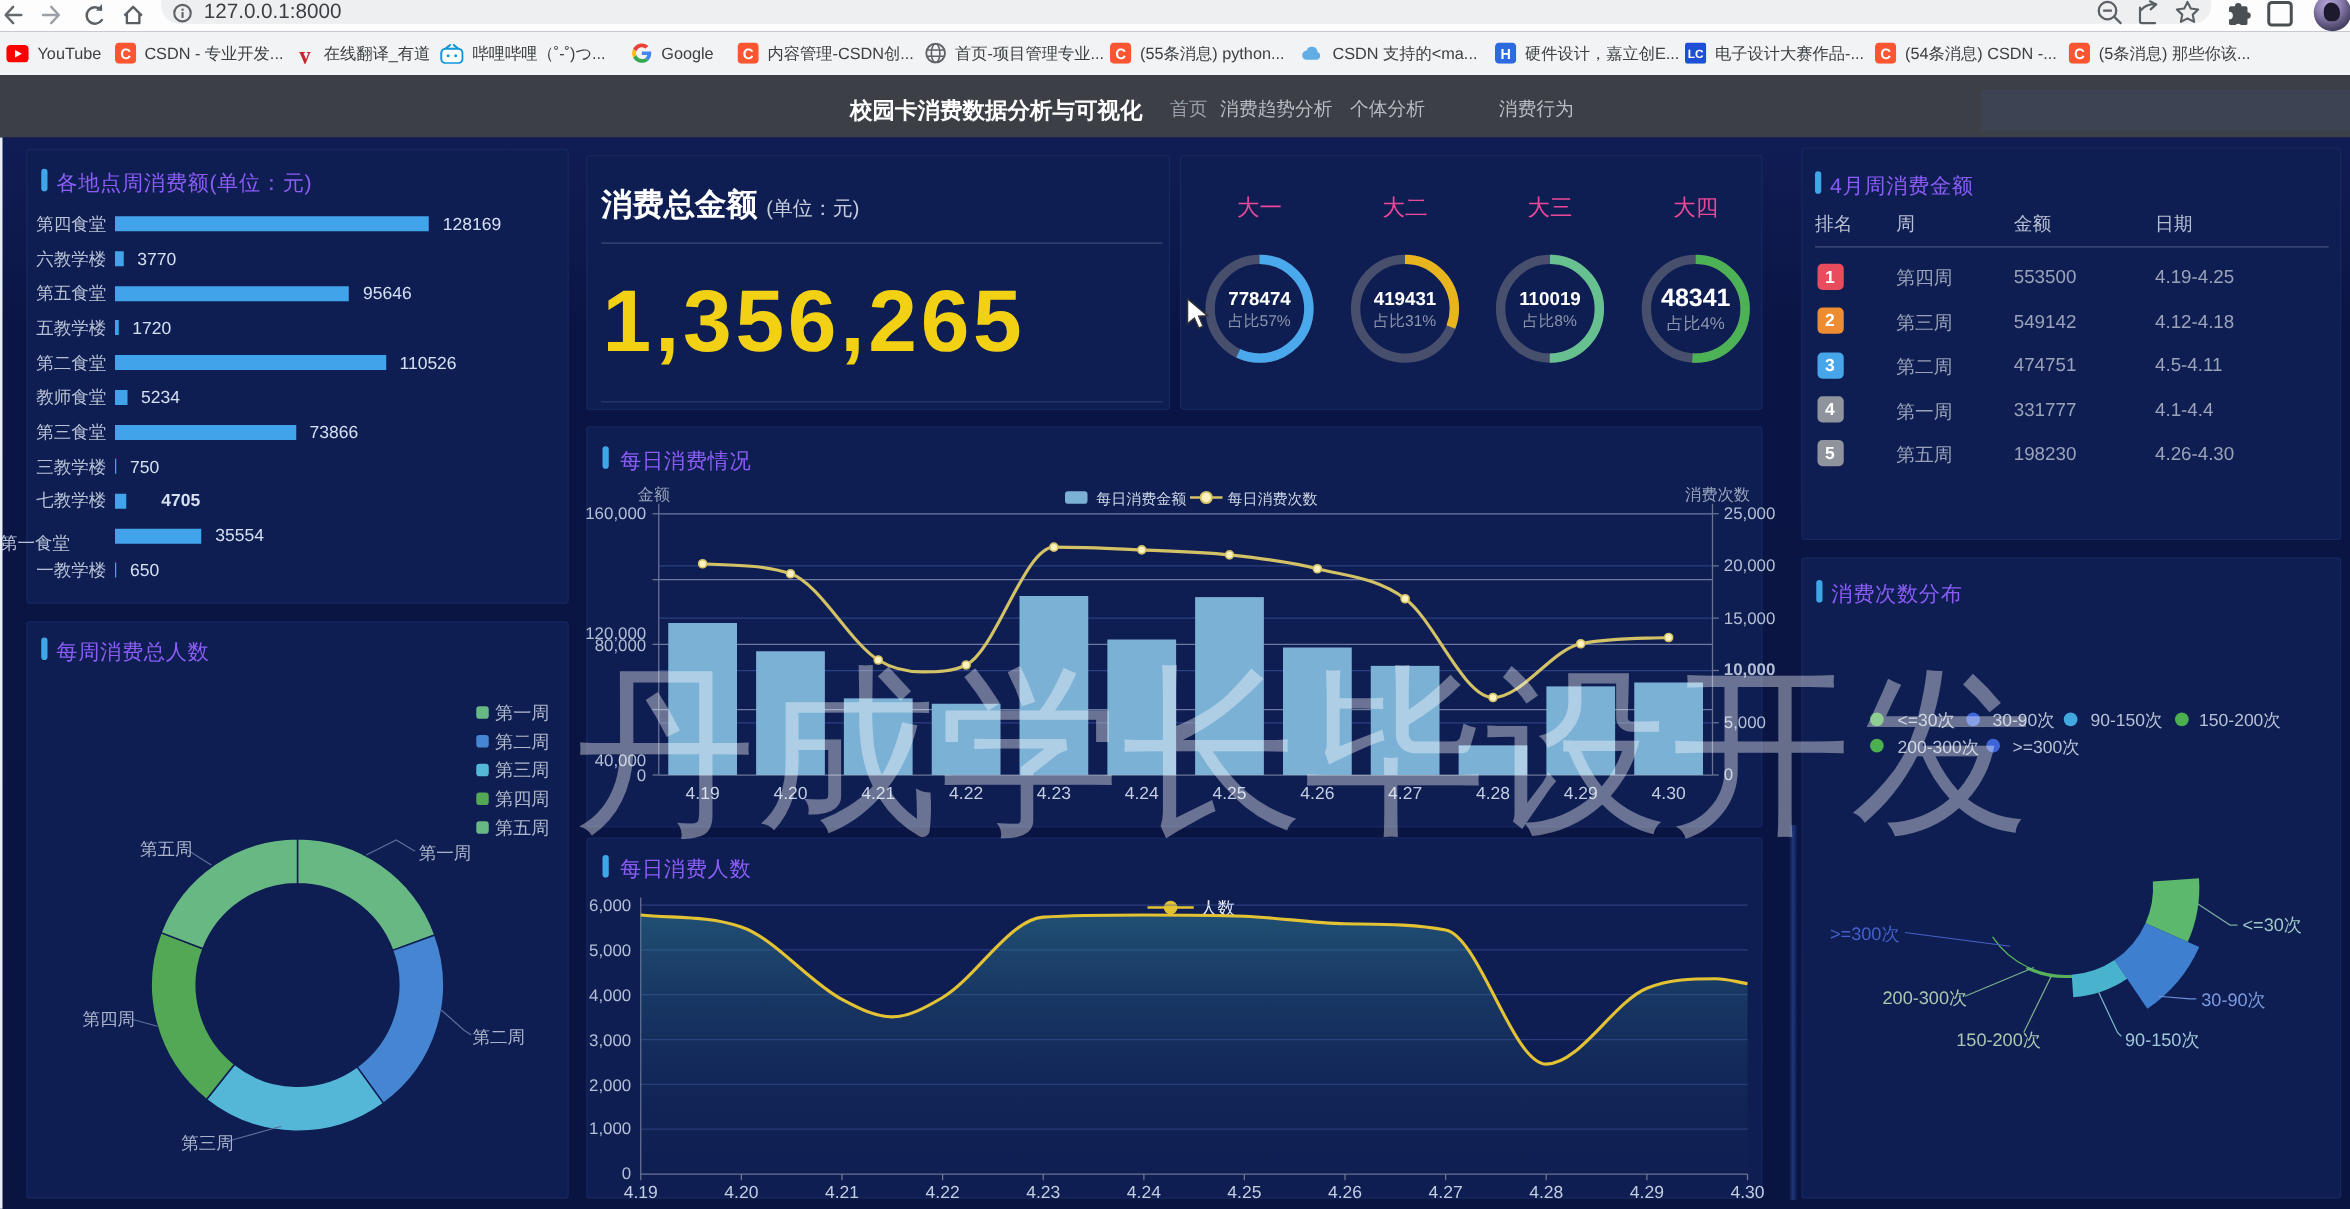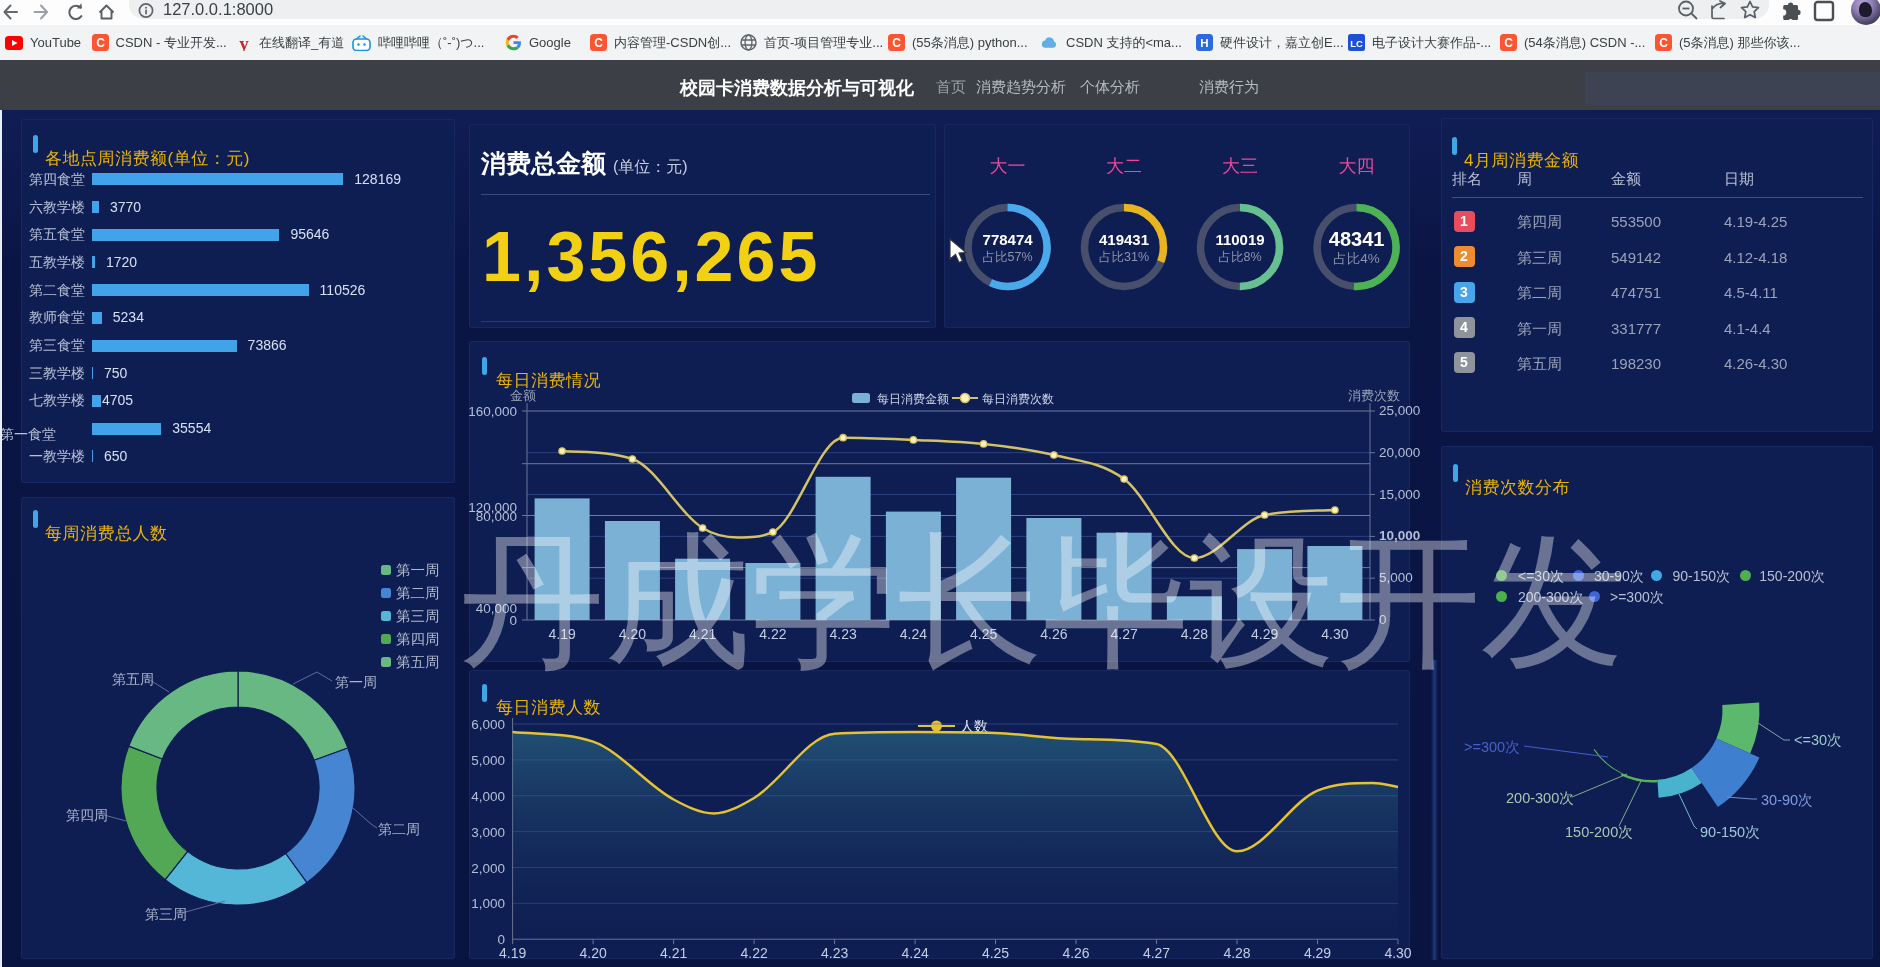--- a/index.html
+++ b/index.html
@@ -4,21 +4,21 @@
 html,body{margin:0;padding:0;width:1880px;height:967px;overflow:hidden;background:#0b1543;font-family:"Liberation Sans",sans-serif;}
 *{box-sizing:border-box;}
 .abs{position:absolute;}
 #toolbar{position:absolute;left:0;top:0;width:1880px;height:25px;background:#fdfdfe;}
 #bookbar{position:absolute;left:0;top:25px;width:1880px;height:35px;background:#f1f3f4;}
 #pill{position:absolute;left:129px;top:-11px;width:1640px;height:30px;background:#edeff1;border-radius:15px;}
 #header{position:absolute;left:0;top:60px;width:1880px;height:50px;background:#3c4046;}
 #page{position:absolute;left:0;top:110px;width:1880px;height:857px;background:linear-gradient(180deg,#101d55 0px,#0b1545 150px,#0a1441 100%);}
 .panel{position:absolute;background:#0f1e52;border:1px solid rgba(80,115,200,0.12);border-radius:3px;}
 .tacc{position:absolute;width:5px;height:18px;border-radius:2.5px;background:#3fa7e8;}
-.ptitle{position:absolute;color:#eab308;font-size:17px;font-weight:500;white-space:nowrap;letter-spacing:0.5px;margin-top:12px;}
+.ptitle{position:absolute;color:#8b5cf6;font-size:17px;font-weight:500;white-space:nowrap;letter-spacing:0.5px;}
 .blab{position:absolute;color:#b7c1d6;font-size:14px;white-space:nowrap;}
 .bval{position:absolute;color:#d5e0f2;font-size:14px;white-space:nowrap;}
 .bar{position:absolute;height:12px;background:#41a3ea;}
 .bmk{position:absolute;top:25px;display:flex;align-items:center;height:35px;font-size:13px;color:#3c4043;white-space:nowrap;}
 .bmk .ic{margin-right:7px;display:inline-flex;}
 .navl{color:#b7bbc2;font-size:15px;}
 svg.cs{position:absolute;overflow:visible;}
 .glab{position:absolute;color:#ec4899;font-size:18px;white-space:nowrap;transform:translateX(-50%);}
 .gval{position:absolute;color:#fff;font-weight:bold;font-size:16px;white-space:nowrap;transform:translateX(-50%);}
 .gpct{position:absolute;color:#8b95ac;font-size:13px;white-space:nowrap;transform:translateX(-50%);}
@@ -214,21 +214,21 @@
 <div class="bar" style="left:91.5px;top:311.8px;width:10.3px;"></div>
 <div class="bval" style="left:112.8px;top:309.3px;">5234</div>
 <div class="blab" style="left:0;top:337px;width:85px;text-align:right;">第三食堂</div>
 <div class="bar" style="left:91.5px;top:339.5px;width:145.1px;"></div>
 <div class="bval" style="left:247.6px;top:337px;">73866</div>
 <div class="blab" style="left:0;top:364.7px;width:85px;text-align:right;">三教学楼</div>
 <div class="bar" style="left:91.5px;top:367.2px;width:1.5px;"></div>
 <div class="bval" style="left:104px;top:364.7px;">750</div>
 <div class="blab" style="left:0;top:392.4px;width:85px;text-align:right;">七教学楼</div>
 <div class="bar" style="left:91.5px;top:394.9px;width:9.2px;"></div>
-<div class="bval" style="left:102px;top:392.4px;">4705</div>
+<div class="bval" style="left:129px;top:392.4px;font-weight:bold;">4705</div>
 <div class="blab" style="left:0;top:426px;width:85px;text-align:left;">第一食堂</div>
 <div class="bar" style="left:91.5px;top:422.6px;width:69.8px;"></div>
 <div class="bval" style="left:172.3px;top:420.1px;">35554</div>
 <div class="blab" style="left:0;top:447.8px;width:85px;text-align:right;">一教学楼</div>
 <div class="bar" style="left:91.5px;top:450.3px;width:1.5px;"></div>
 <div class="bval" style="left:104px;top:447.8px;">650</div>
 <div class="panel" style="left:21px;top:497px;width:434px;height:462px;"></div>
 <div class="tacc" style="left:33px;top:510px;"></div>
 <div class="ptitle" style="left:45px;top:510px;">每周消费总人数</div>
 <div class="abs" style="left:381px;top:565px;width:10px;height:10px;border-radius:2.5px;background:#68b884;"></div>

